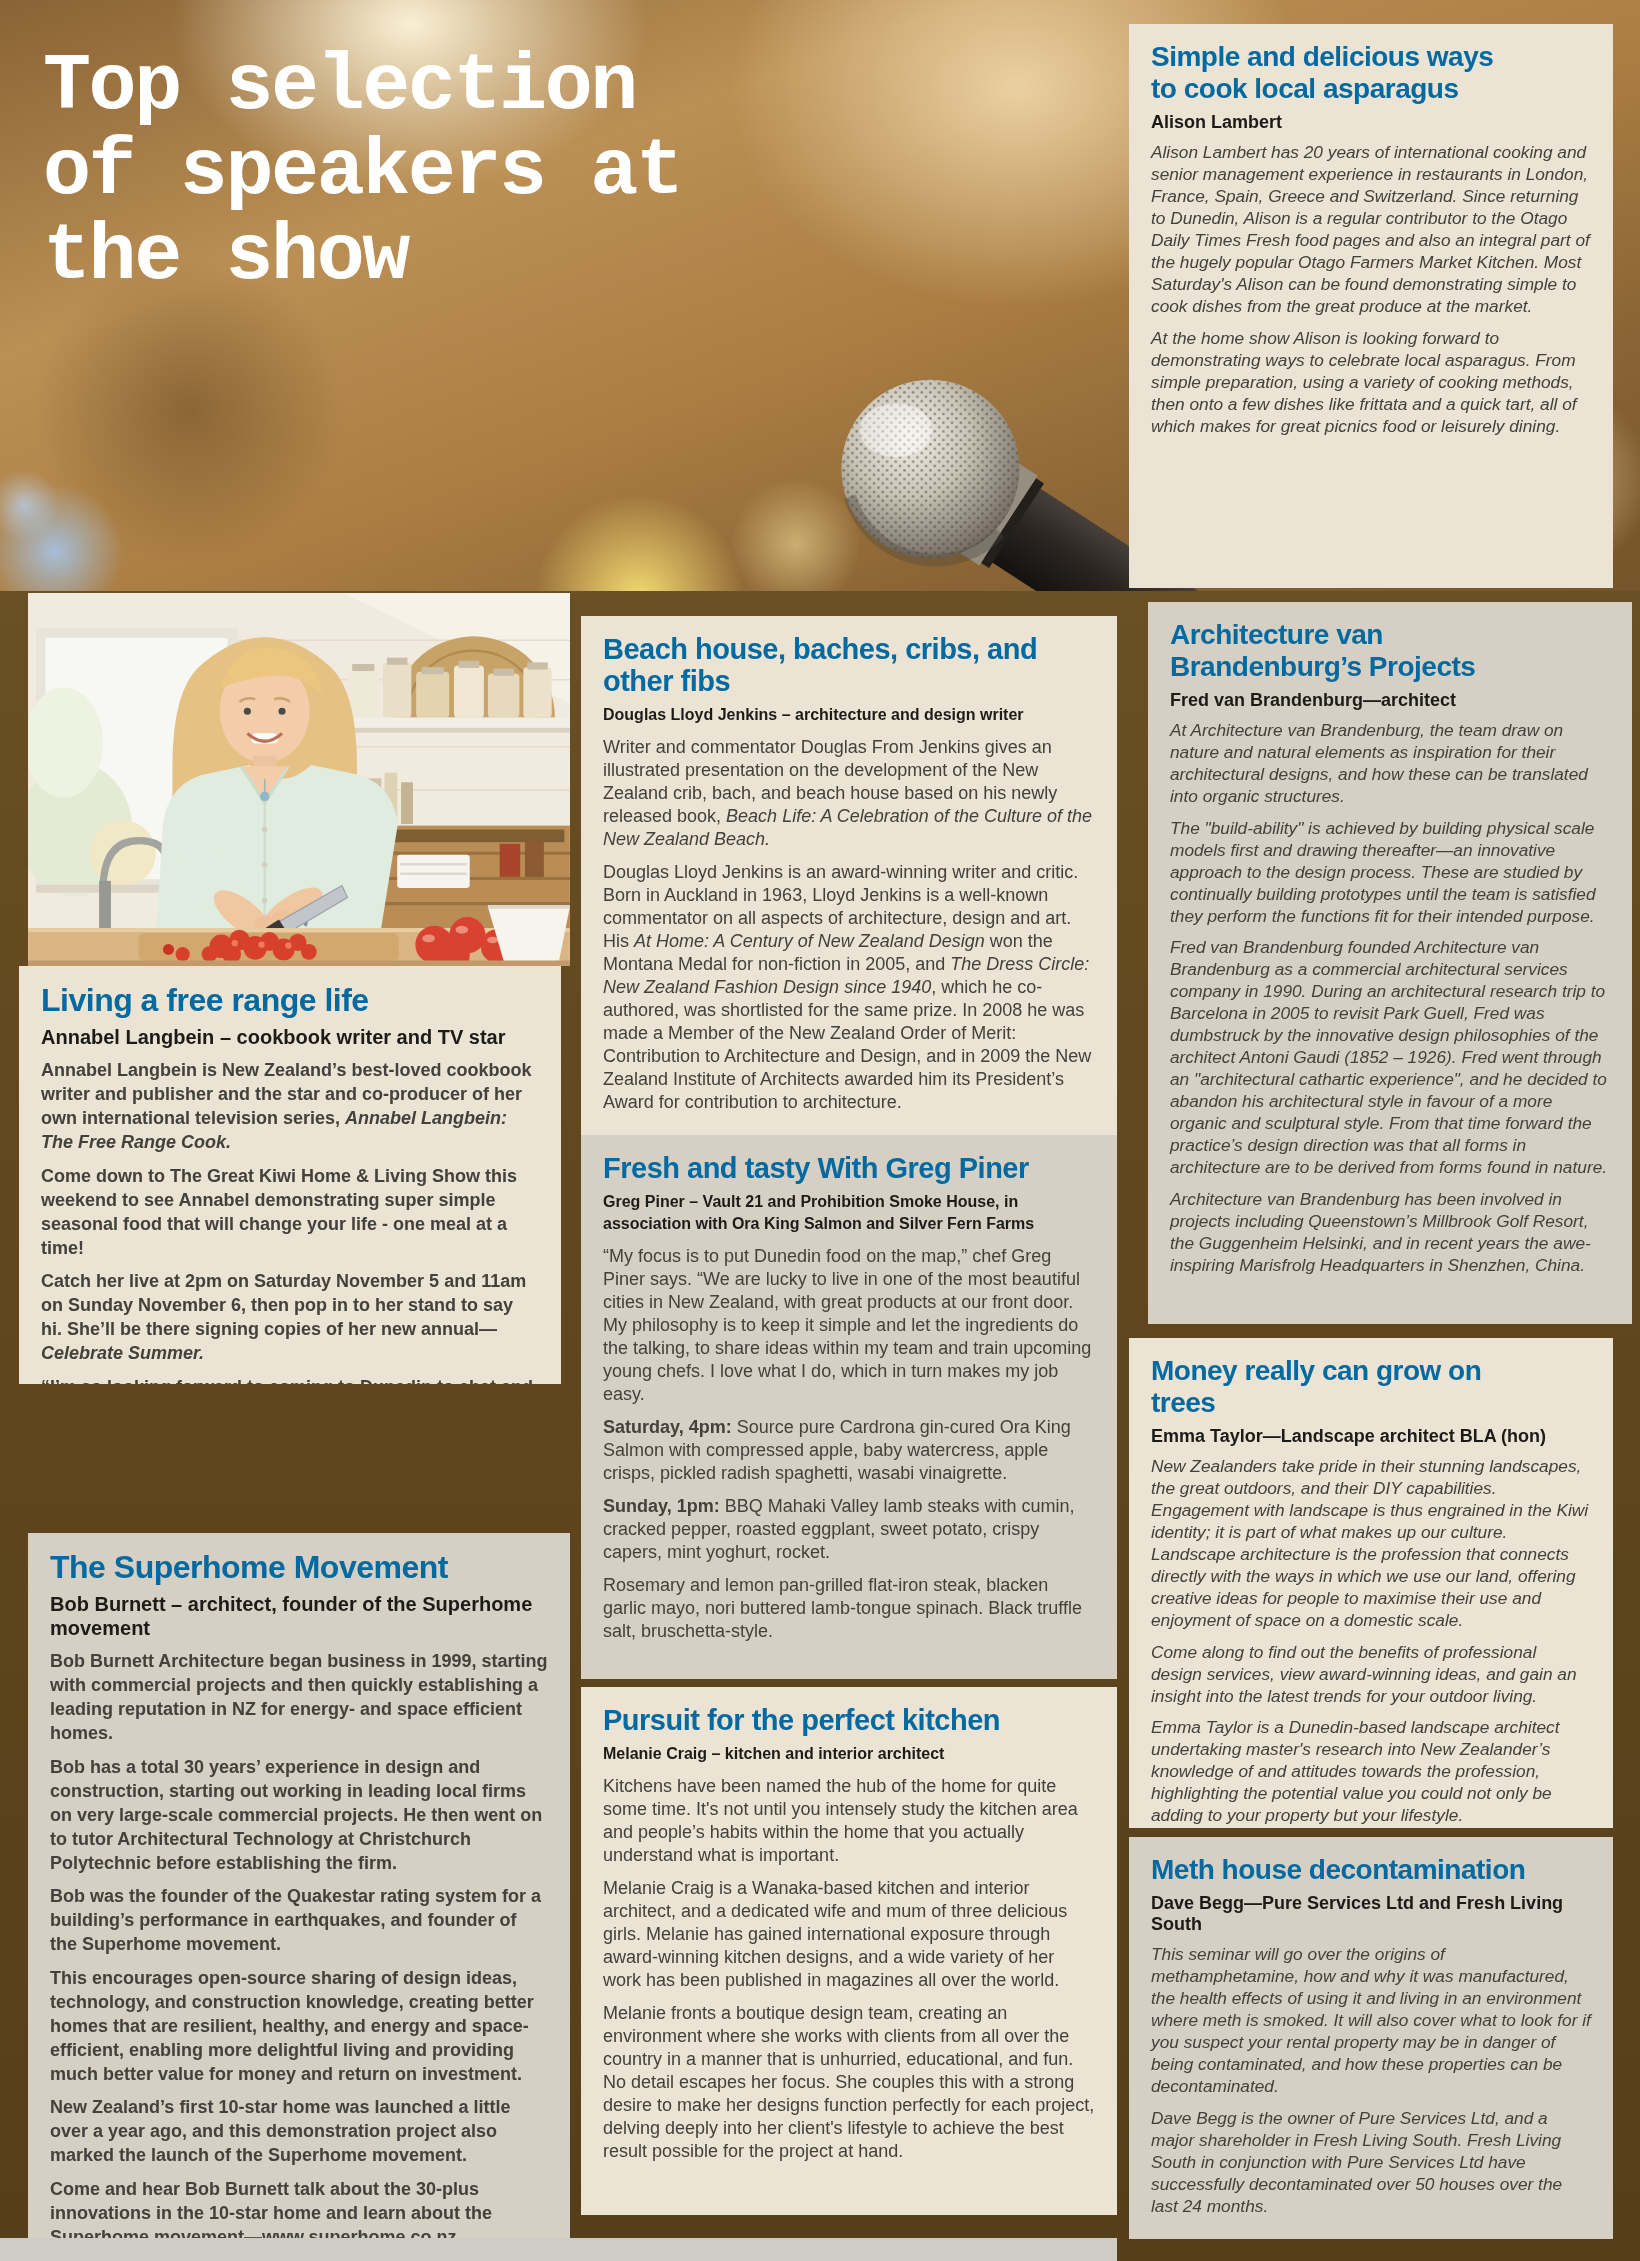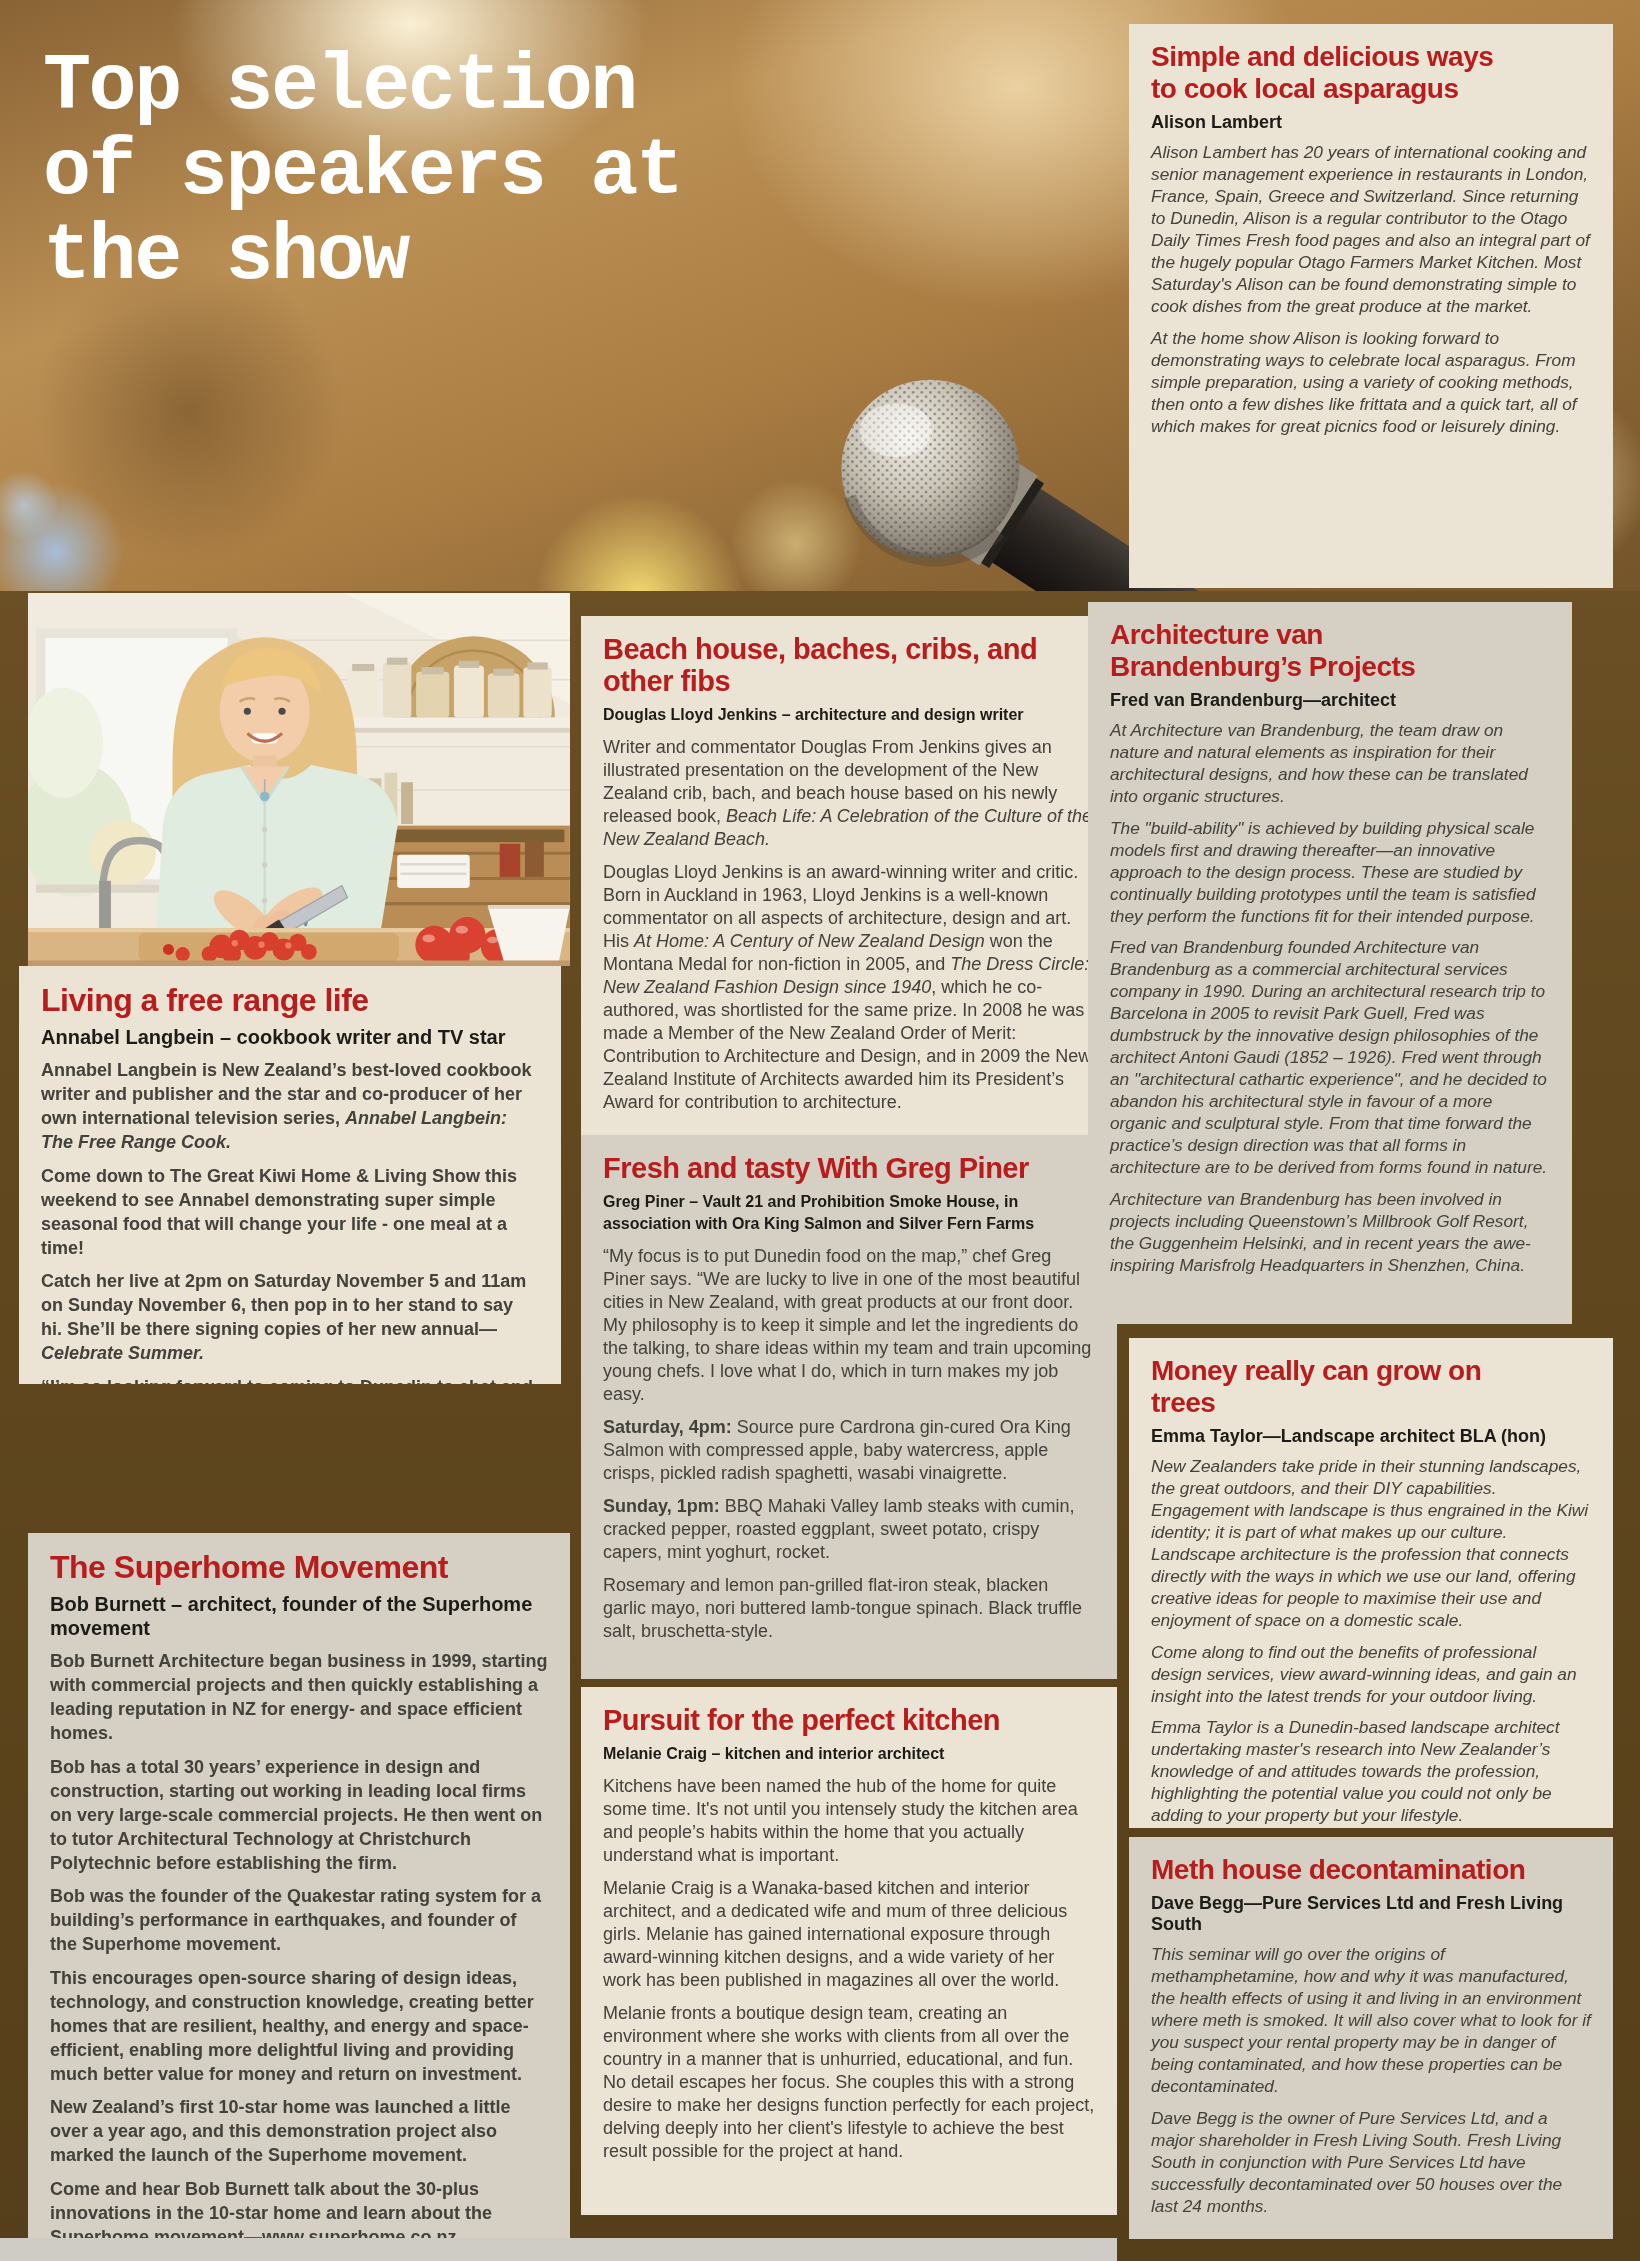--- a/index.html
+++ b/index.html
@@ -28,21 +28,21 @@
     position:absolute;left:43px;top:44px;color:#ffffff;
     font-size:80px;line-height:85px;font-weight:700;letter-spacing:-2.4px;font-family:Liberation Mono, monospace;
   }
   .mic-svg{position:absolute;left:0;top:0;}
   
   .panel{position:absolute;box-sizing:border-box;padding:17.3px 22px 12.6px 22px;}
   .cream{background:#ebe3d3;}
   .grey{background:#d5d0c3;}
   .clip{overflow:hidden;}
   .article-title{
-    margin:0 0 6.3px 0;font-weight:700;color:#b91c1c;letter-spacing:-0.5px;
+    margin:0 0 6.3px 0;font-weight:700;color:#0369a1;letter-spacing:-0.5px;
     white-space:pre-line;
   }
   .speaker{margin:0;font-weight:700;color:#1c1b18;}
   .article-body p{margin:0;color:#43413c;}
   .it{font-style:italic;}
   .bd{font-weight:700;}
   
   .col-left  .article-title{font-size:32px;line-height:35px;}
   .col-left  .speaker{font-size:20px;line-height:24px;margin-bottom:9.5px;}
   .col-left  .article-body{font-size:18px;line-height:24px;}
@@ -56,21 +56,21 @@
   .col-right .article-body{font-size:17.3px;line-height:22px;font-style:italic;}
   .col-right .article-body p{margin-bottom:9.5px;}
   
   #panel-asparagus  {left:1129px;top:24px;  width:484px;height:564px;}
   #photo-annabel    {position:absolute;left:28px; top:593px; width:542px;height:373px;overflow:hidden;background:#efe8dc;}
   #panel-living     {left:19px;  top:966px;width:542px;height:418px;}
   #panel-superhome  {left:28px;  top:1533px;width:542px;min-height:693px;}
   #panel-beach      {left:581px; top:616px; width:536px;height:523px;}
   #panel-greg       {left:581px; top:1135px;width:536px;height:544px;}
   #panel-kitchen    {left:581px; top:1687px;width:536px;min-height:528px;}
-  #panel-brandenburg{left:1088px;top:602px; width:484px;height:722px;}
+  #panel-brandenburg{left:1148px;top:602px; width:484px;height:722px;}
   #panel-money      {left:1129px;top:1338px;width:484px;height:490px;}
   #panel-meth       {left:1129px;top:1837px;width:484px;min-height:378px;}
   #bottom-strip{position:absolute;left:0;top:2238px;width:1117px;height:24px;background:#cfccc5;}
 </style>
 </head>
 <body>
 
 <div class="hero">
   <svg class="mic-svg" width="1641" height="591" viewBox="0 0 2081 750">
     <defs>

